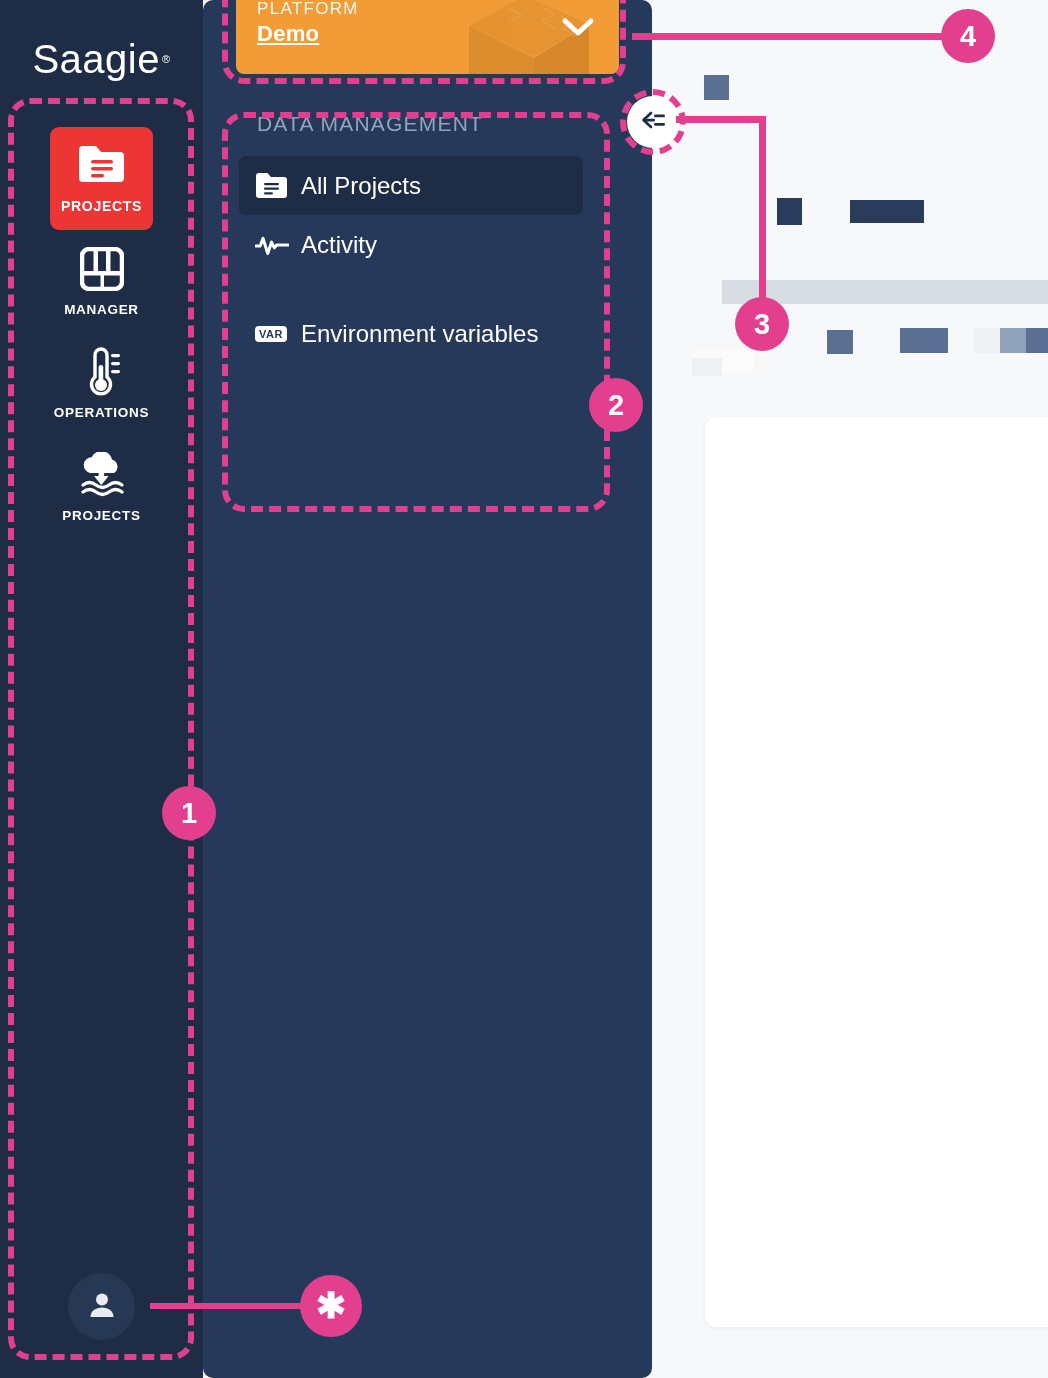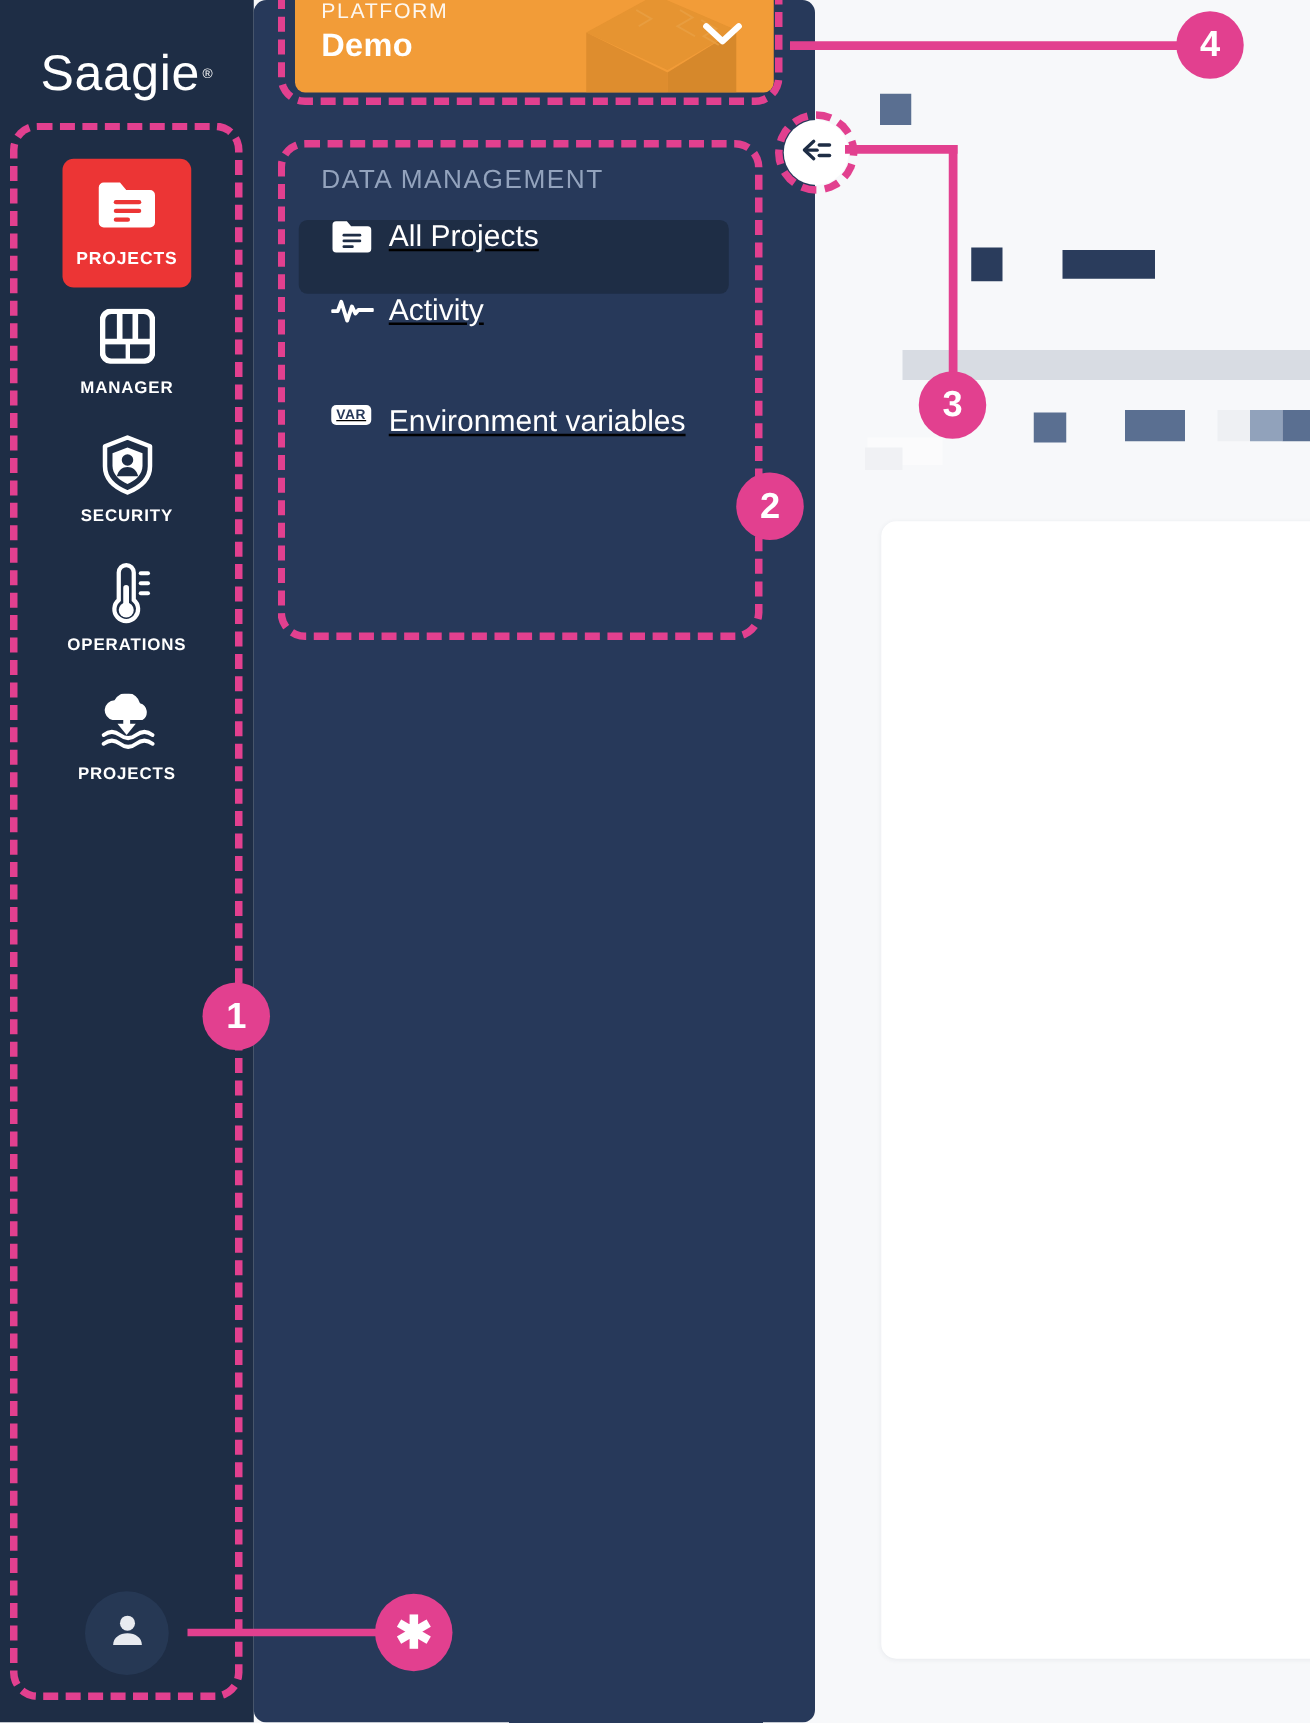--- a/index.html
+++ b/index.html
@@ -65,34 +65,34 @@
     background: #f29c38; border-radius: 8px;
     overflow: hidden; cursor: pointer;
   }
   #platform .pf-label {
     position: absolute; left: 21px; top: 7px;
     color: #ffffff; font-size: 17px; letter-spacing: 1.3px;
     opacity: .92;
   }
   #platform .pf-value {
     position: absolute; left: 21px; top: 29px;
-    color: #ffffff; font-size: 26px; font-weight: bold; letter-spacing: .3px;
+    color: #ffffff; font-size: 22px; font-weight: bold; letter-spacing: .3px; text-decoration: underline;
   }
   #platform .pf-box { position: absolute; right: 10px; top: -6px; opacity: .5; }
   #platform .pf-chev { position: absolute; right: 24px; top: 24px; }
 
-  #nav { position: absolute; left: 0; top: 132px; width: 416px; }
+  #nav { position: absolute; left: 0; top: 112px; width: 416px; }
   .nav-section-title {
     color: #93a3bd; font-size: 21px; letter-spacing: 1.2px;
     padding-left: 54px; margin-bottom: 20px;
   }
   .nav-item {
-    display: flex; align-items: flex-start;
+    display: flex; align-items: center;
     height: 59px; margin: 0 36px 0 36px;
-    padding-left: 26px; border-radius: 7px; cursor: pointer; text-decoration: underline;
+    padding-left: 16px; border-radius: 7px; cursor: pointer;
   }
   .nav-item.active { background: #1e2d45; }
   .nav-item .ni-icon {
     width: 34px; display: flex; align-items: center; justify-content: flex-start;
   }
   .nav-item .ni-label {
     margin-left: 12px; color: #ffffff; font-size: 24px; font-weight: 300;
   }
   .var-badge {
     display: inline-flex; align-items: center; justify-content: center;
@@ -178,31 +178,20 @@
             <rect x="13.5" y="4" width="4.5" height="22" fill="#fff"></rect>
             <rect x="26" y="4" width="4.5" height="22" fill="#fff"></rect>
             <rect x="4" y="24" width="36" height="4.5" fill="#fff"></rect>
             <rect x="20.5" y="26" width="3.5" height="16" fill="#fff"></rect>
           </svg>
         </span>
         <span class="ri-label">MANAGER</span>
       </div>
 
 
-      <div class="rail-item">
-        <span class="ri-icon">
-          <svg width="44" height="48" viewBox="0 0 44 48">
-            <path d="M22 2 4 9v16c0 10 8 17 18 21 10-4 18-11 18-21V9z" fill="none" stroke="#fff" stroke-width="3.6" stroke-linejoin="round"></path>
-            <path d="M22 10 10 14.5v10c0 6.8 5.4 11.8 12 14.6 6.6-2.8 12-7.8 12-14.6v-10z" fill="#fff"></path>
-            <circle cx="22" cy="20" r="4.6" fill="#1e2d45"></circle>
-            <path d="M13.5 33c1-5 4.6-7.5 8.5-7.5s7.5 2.5 8.5 7.5z" fill="#1e2d45"></path>
-          </svg>
-        </span>
-        <span class="ri-label">SECURITY</span>
-      </div>
 
       <div class="rail-item">
         <span class="ri-icon">
           <svg width="42" height="50" viewBox="0 0 42 50">
             <path d="M14 8a6 6 0 0 1 12 0v22a9.5 9.5 0 1 1-12 0z" fill="none" stroke="#fff" stroke-width="3.4"></path>
             <circle cx="20" cy="38" r="6" fill="#fff"></circle>
             <rect x="17.6" y="18" width="4.6" height="18" rx="2.3" fill="#fff"></rect>
             <rect x="30" y="7" width="9" height="3.2" rx="1.6" fill="#fff"></rect>
             <rect x="30" y="15" width="9" height="3.2" rx="1.6" fill="#fff"></rect>
             <rect x="30" y="23" width="9" height="3.2" rx="1.6" fill="#fff"></rect>

